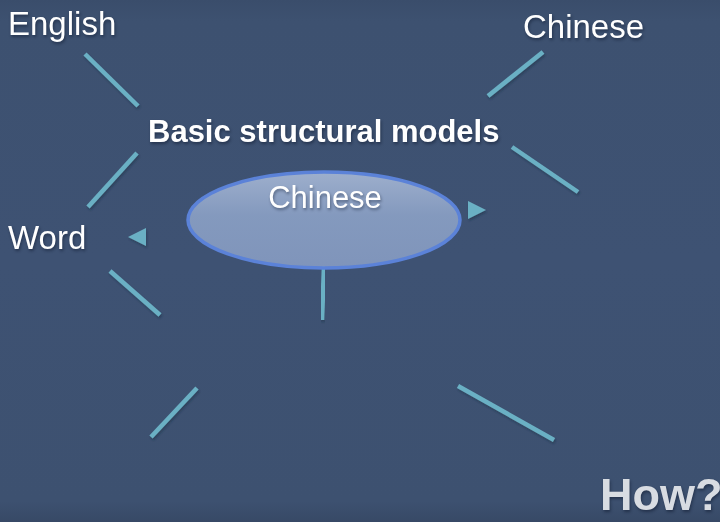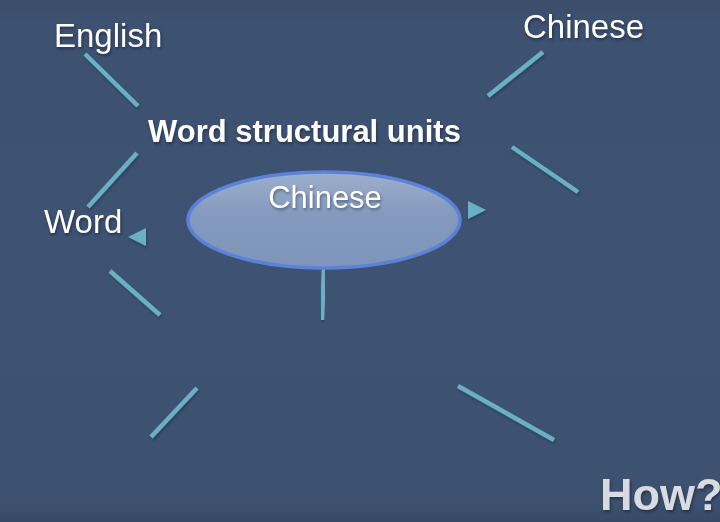--- a/index.html
+++ b/index.html
@@ -28,24 +28,24 @@
     color: #ffffff;
     font-size: 33px;
     line-height: 1.12;
     white-space: nowrap;
     text-shadow: 1px 2px 3px rgba(8, 18, 38, 0.45);
   }
   .label.bold {
     font-weight: bold;
     font-size: 31px;
   }
-  .label-english     { left: 8px;   top: 18px; margin-left: 46px;  }
+  .label-english     { left: 8px;   top: 6px;  }
   .label-chinese     { left: 523px; top: 9px;   }
   .label-basic-units { left: 148px; top: 115px; }
-  .label-word        { left: 8px;   top: 204px; margin-left: 36px; }
+  .label-word        { left: 8px;   top: 220px; }
   .label-character   { left: 524px; top: 215px; }
   .label-topic       { left: 206px; top: 330px; }
   .label-traditional { left: 7px;   top: 444px; }
   .label-how {
     left: 556px; top: 470px;
     font-weight: bold;
     font-size: 45px;
     color: #d8dce2;
     margin-left: 44px;
   }
@@ -90,21 +90,21 @@
     <line x1="130" y1="210" x2="469" y2="210" stroke="#6bb0c4" stroke-width="4.5" filter="url(#lineShadow)"></line>
     <polygon points="486,210 468,201 468,219" fill="#6bb0c4" filter="url(#lineShadow)"></polygon>
     <line x1="480" y1="237" x2="145" y2="237" stroke="#6bb0c4" stroke-width="4.5" filter="url(#lineShadow)"></line>
     <polygon points="128,237 146,228 146,246" fill="#6bb0c4" filter="url(#lineShadow)"></polygon>
 
     <ellipse cx="324" cy="220" rx="136" ry="48" fill="url(#ellipseGrad)" fill-opacity="0.85" stroke="#5b82d8" stroke-width="3.5"></ellipse>
   </svg>
 
   <div class="label label-english">English</div>
   <div class="label label-chinese">Chinese</div>
-  <div class="label bold label-basic-units">Word structural units</div>
+  <div class="label bold label-basic-units">Basic structural models</div>
   <div class="label label-word">Word</div>
   <div class="label label-how">How?</div>
 
   <div class="ellipse-label">
     <div>Chinese</div>
   </div>
 
 </div>
 
 </body></html>

